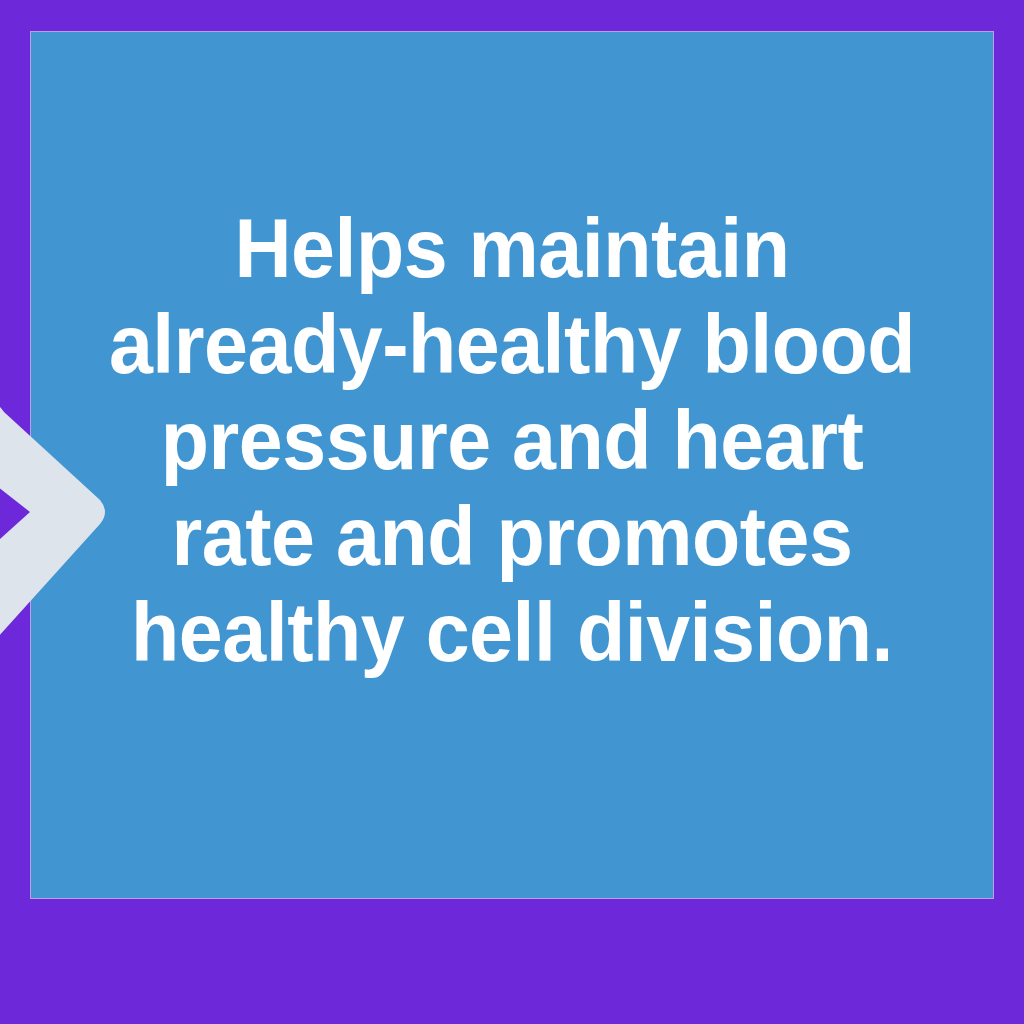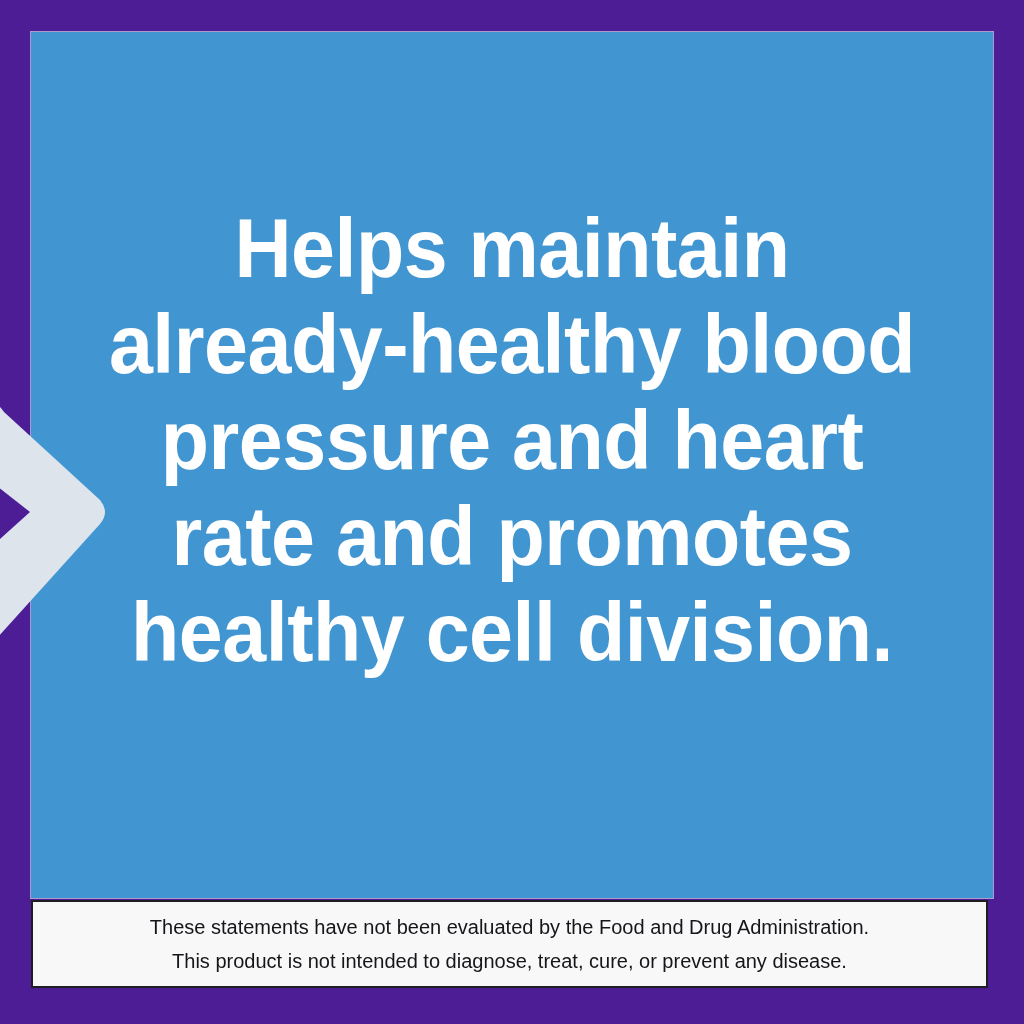--- a/index.html
+++ b/index.html
@@ -12,21 +12,21 @@
     height: 1024px;
     background: #dfe5ec;
     font-family: "Liberation Sans", "DejaVu Sans", sans-serif;
     overflow: hidden;
   }
 
   .canvas {
     position: relative;
     width: 1024px;
     height: 1024px;
-    background: #4c1d95;
+    background: #6d28d9;
     overflow: hidden;
   }
 
   
   .blue-panel {
     position: absolute;
     left: 31px;
     top: 32px;
     width: 962px;
     height: 866px;
@@ -114,18 +114,14 @@
   </div>
 
   <div class="headline">
     <span class="hl-line">Helps maintain</span>
     <span class="hl-line">already-healthy blood</span>
     <span class="hl-line">pressure and heart</span>
     <span class="hl-line">rate and promotes</span>
     <span class="hl-line">healthy cell division.</span>
   </div>
 
-  <div class="disclaimer-box">
-    <span class="disclaimer-line">These statements have not been evaluated by the Food and Drug Administration.</span>
-    <span class="disclaimer-line">This product is not intended to diagnose, treat, cure, or prevent any disease.</span>
-  </div>
 
 </div>
 
 </body></html>

